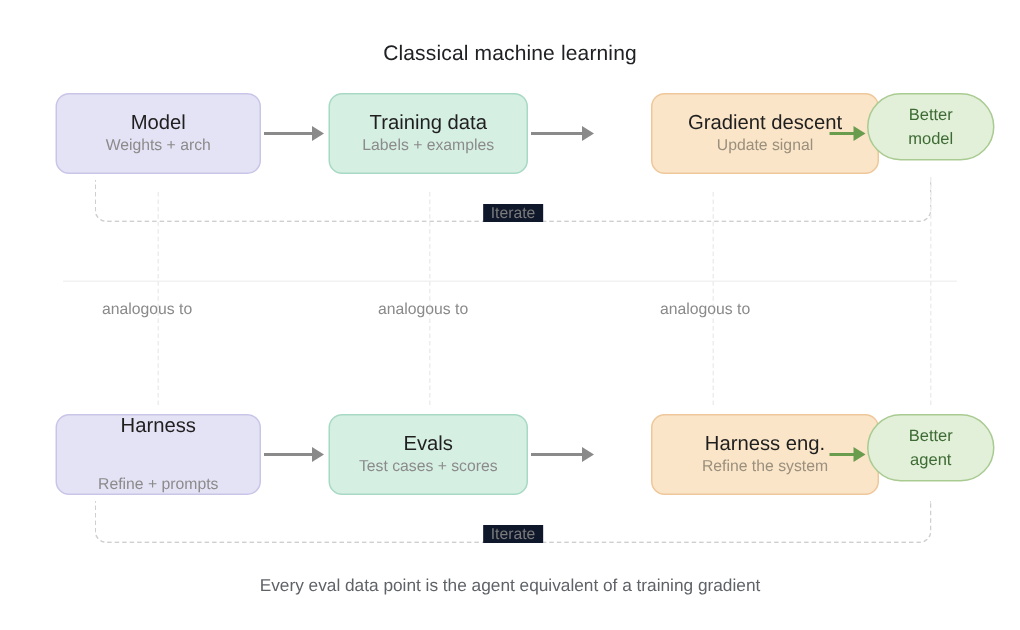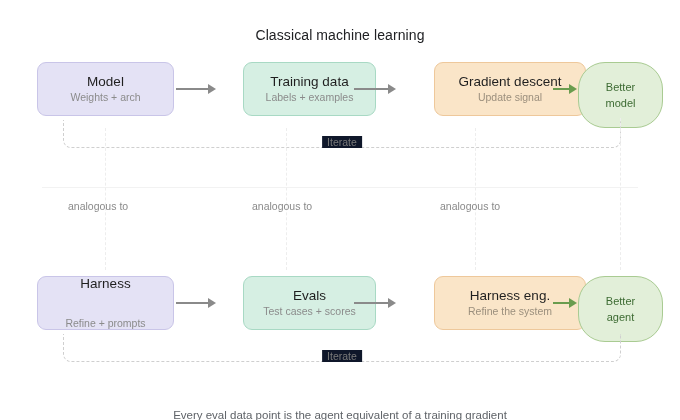--- a/index.html
+++ b/index.html
@@ -54,29 +54,29 @@
     white-space: nowrap;
   }
   .box .t2 {
     font-size: 10.5px;
     line-height: 15px;
     white-space: nowrap;
     color: #8b8b8b;
   }
 
   .box.purple { background: #e4e2f5; border-color: #c9c5e8; }
-  .box.mint   { background: #d6efe3; border-color: #a8d9c4; margin-left: 24px; }
+  .box.mint   { background: #d6efe3; border-color: #a8d9c4; }
   .box.peach  { background: #fae5c8; border-color: #eec89b; margin-left: 35px; }
   .box.peach .t2 { color: #9b8f7d; }
 
   
   .pill {
     position: absolute;
     box-sizing: border-box;
-    height: 66px;
+    height: 45px;
     width: 85px;
     border-radius: 27px;
     border: 1px solid #a9cb92;
     background: #e2efd9;
     display: flex;
     flex-direction: column;
     align-items: center;
     justify-content: center;
     line-height: 16px;
   }
@@ -148,21 +148,20 @@
 
   
   .caption {
     position: absolute;
     width: 680px;
     left: 0;
     top: 385px;
     text-align: center;
     font-size: 11.5px;
     color: #5f6368;
-    margin-top: 24px;
   }
 </style>
 </head>
 <body>
 
 <div class="canvas">
 
   <div class="section-title" id="title-ml">Classical machine learning</div>
 
   <div class="box purple" style="left:37px; top:62px; width:137px;">

